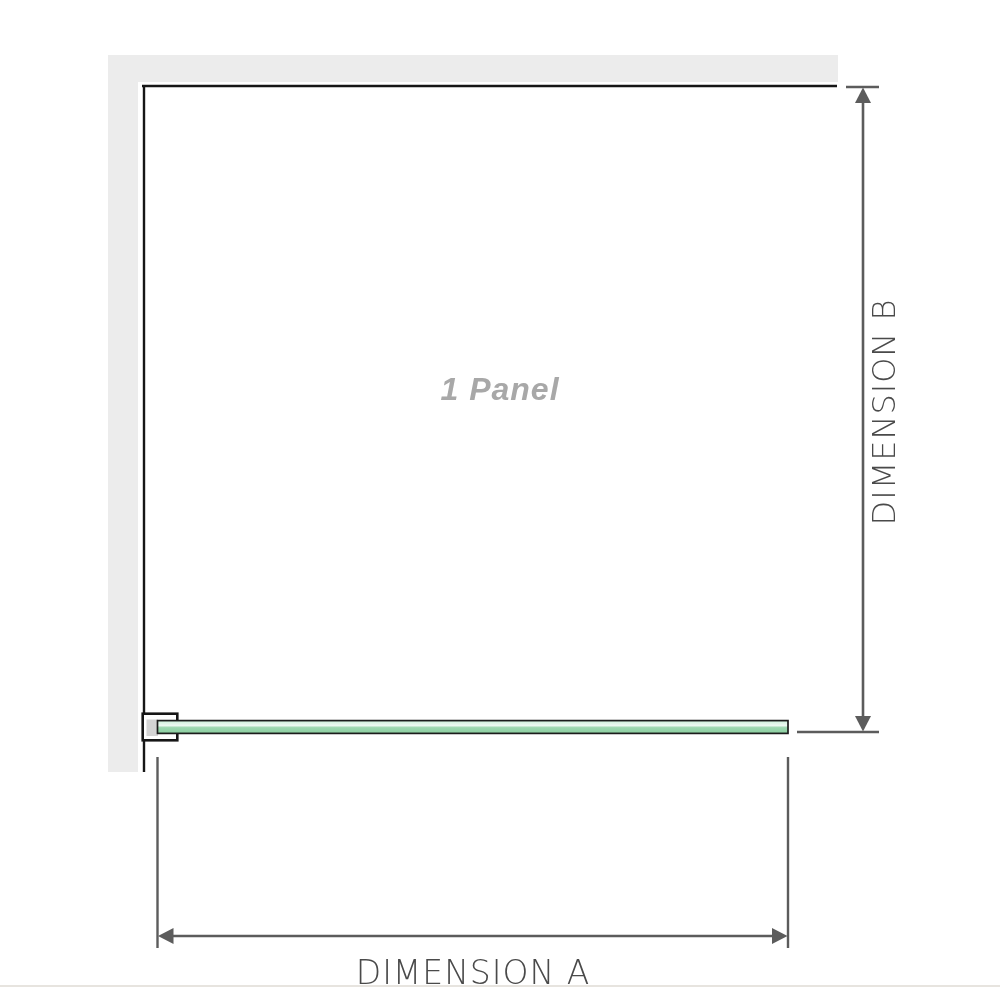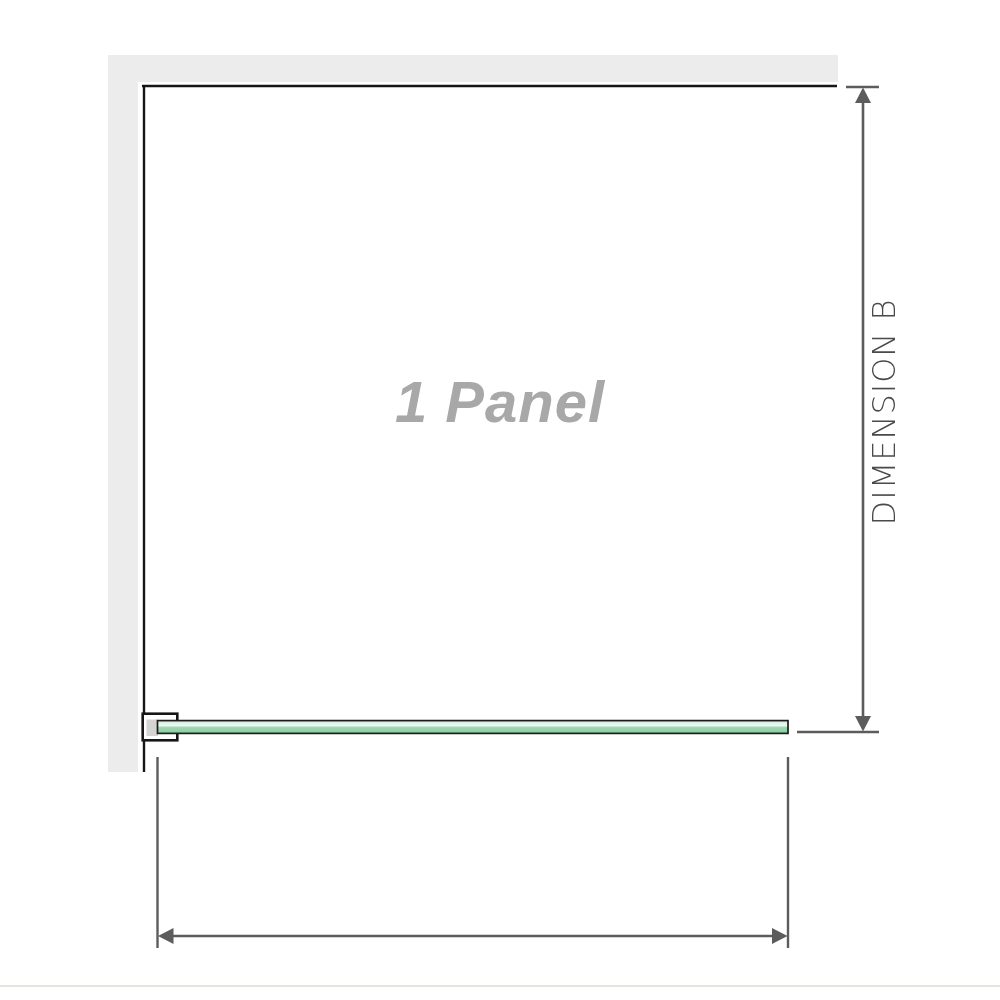--- a/index.html
+++ b/index.html
@@ -44,21 +44,21 @@
   }
   .panel-label {
     position: absolute;
     left: 350px;
     top: 373px;
     width: 300px;
     text-align: center;
     font-family: "Liberation Sans", sans-serif;
     font-style: italic;
     font-weight: 600;
-    font-size: 58px;
+    font-size: 32px;
     letter-spacing: 1px;
     color: #a8a8a8;
     line-height: 1;
   }
 </style>
 </head>
 <body>
 
 <div class="stage">
 
@@ -94,16 +94,17 @@
     <line x1="788" y1="757" x2="788" y2="948" stroke-width="2.4" stroke="#5c5c5c"></line>
     <line x1="171" y1="936" x2="774" y2="936" stroke-width="2.6" stroke="#5c5c5c"></line>
     <polygon points="158,936 173.5,928 173.5,944" fill="#5c5c5c"></polygon>
     <polygon points="787.5,936 772,928 772,944" fill="#5c5c5c"></polygon>
 
     <line x1="0" y1="986" x2="1000" y2="986" stroke-width="2" stroke="#e7e4df"></line>
   </svg>
 
   <div class="panel-label">1 Panel</div>
 
+  <div class="label label-a">DIMENSION A</div>
 
   <div class="label label-b">DIMENSION B</div>
 
 </div>
 
 </body></html>

